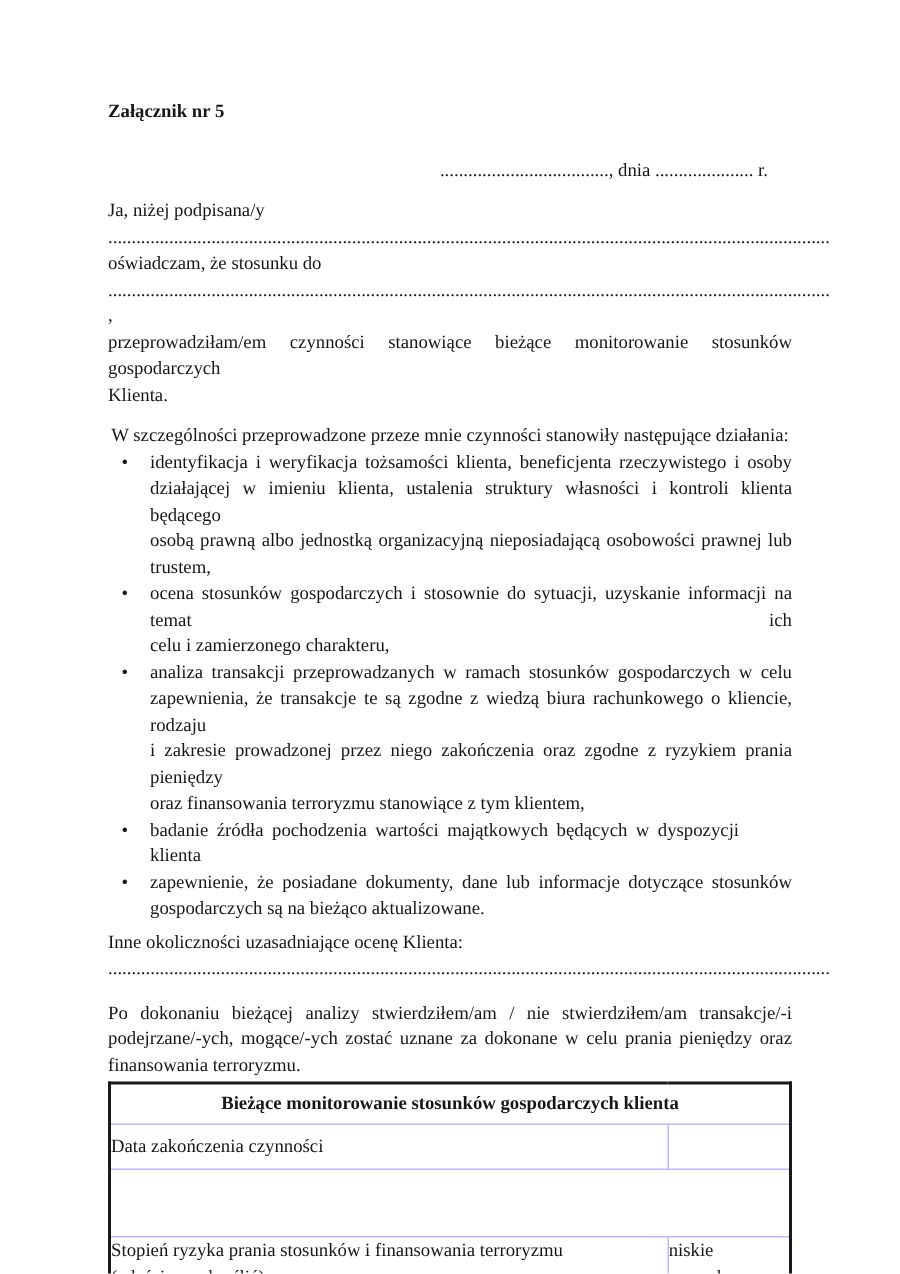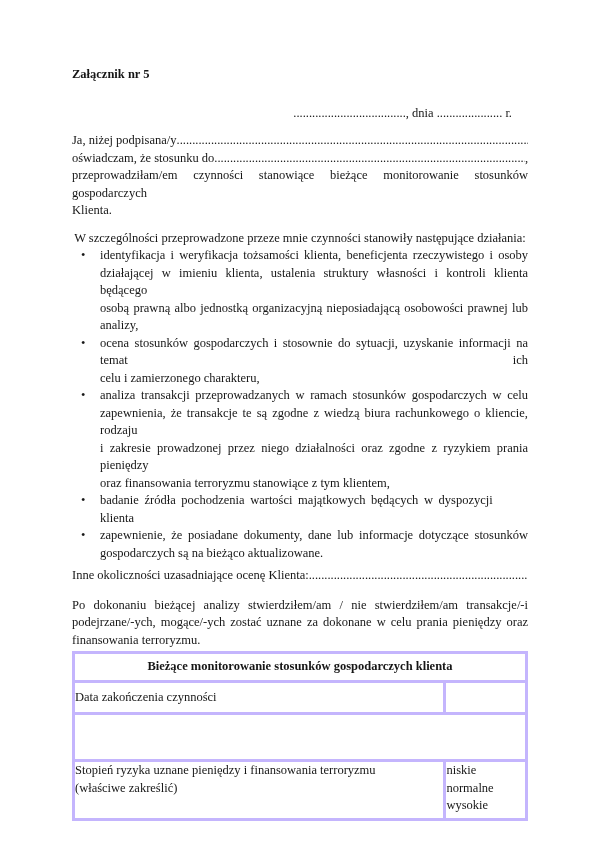--- a/index.html
+++ b/index.html
@@ -14,41 +14,41 @@
     box-sizing: border-box;
     width: 600px; height: 849px;
     padding: 66px 72px 0 72px;
     font-size: 12.5px;
     line-height: 17.5px;
   }
   .bold { font-weight: bold; }
   .ln { white-space: normal; }
   .j { text-align: justify; text-align-last: justify; }
   .w { word-spacing: 2.5px; }
-  .flexline { display: flex; align-items: baseline; }
+  .flexline { display: flex; align-items: baseline; flex-direction: column; }
   .flexline .label { white-space: nowrap; }
   .leader { flex: 1 1 auto; overflow: hidden; white-space: nowrap; }
   .date-line { text-align: right; margin-top: 21px; padding-right: 16px; }
   .intro { margin-top: 10px; }
   .activities-intro { margin-top: 10px; text-align: center; }
   .bullets { }
   .bullet { display: flex; }
   .bullet .marker { width: 28px; box-sizing: border-box; padding-left: 9px; flex: 0 0 28px; }
   .bullet .content { flex: 1 1 auto; min-width: 0; }
   .other-line { margin-top: 5px; }
   .conclusion { margin-top: 12px; }
   table.form-table {
     border-collapse: collapse;
     width: 100%;
     margin-top: 2px;
     border: 2px solid #1a1a1a;
     font-size: 12.5px;
     line-height: 17.5px;
   }
-  table.form-table td { border: 3px solid #c4b5fd; padding: 0; margin-top: 24px; }
+  table.form-table td { border: 1px solid #c4b5fd; padding: 0; margin-top: 24px; }
   td.th-row { font-weight: bold; text-align: center; height: 26px; vertical-align: middle; }
   td.date-label { height: 29px; vertical-align: middle; padding-left: 6px; width: 82%; }
   td.date-value { width: 18%; }
   td.info-header { font-weight: bold; text-align: center; height: 24px; vertical-align: middle; }
   td.info-value { height: 44px; }
   td.risk-label { height: 56px; vertical-align: top; padding: 3px 6px 0 6px; }
   td.risk-options { vertical-align: top; padding: 3px 2px 0 20px; }
 </style>
 </head>
 <body>
@@ -77,38 +77,38 @@
   <div class="activities-intro ln">W szczególności przeprowadzone przeze mnie czynności stanowiły następujące działania:</div>
 
   <div class="bullets">
 
     <div class="bullet">
       <span class="marker">•</span>
       <div class="content">
         <div class="ln j">identyfikacja i weryfikacja tożsamości klienta, beneficjenta rzeczywistego i osoby</div>
         <div class="ln j">działającej w imieniu klienta, ustalenia struktury własności i kontroli klienta będącego</div>
         <div class="ln j">osobą prawną albo jednostką organizacyjną nieposiadającą osobowości prawnej lub</div>
-        <div class="ln">analizy,</div>
+        <div class="ln">trustem,</div>
       </div>
     </div>
 
     <div class="bullet">
       <span class="marker">•</span>
       <div class="content">
         <div class="ln j">ocena stosunków gospodarczych i stosownie do sytuacji, uzyskanie informacji na temat ich</div>
         <div class="ln">celu i zamierzonego charakteru,</div>
       </div>
     </div>
 
     <div class="bullet">
       <span class="marker">•</span>
       <div class="content">
         <div class="ln j">analiza transakcji przeprowadzanych w ramach stosunków gospodarczych w celu</div>
         <div class="ln j">zapewnienia, że transakcje te są zgodne z wiedzą biura rachunkowego o kliencie, rodzaju</div>
-        <div class="ln j">i zakresie prowadzonej przez niego działalności oraz zgodne z ryzykiem prania pieniędzy</div>
+        <div class="ln j">i zakresie prowadzonej przez niego zakończenia oraz zgodne z ryzykiem prania pieniędzy</div>
         <div class="ln">oraz finansowania terroryzmu stanowiące z tym klientem,</div>
       </div>
     </div>
 
     <div class="bullet">
       <span class="marker">•</span>
       <div class="content">
         <div class="ln w">badanie źródła pochodzenia wartości majątkowych będących w dyspozycji klienta</div>
       </div>
     </div>
@@ -142,21 +142,21 @@
       </tr>
       <tr>
         <td class="date-label">Data zakończenia czynności</td>
         <td class="date-value"></td>
       </tr>
       <tr>
         <td class="info-value" colspan="2"></td>
       </tr>
       <tr>
         <td class="risk-label">
-          <div class="ln">Stopień ryzyka uznane pieniędzy i finansowania terroryzmu</div>
+          <div class="ln">Stopień ryzyka prania stosunków i finansowania terroryzmu</div>
           <div class="ln">(właściwe zakreślić)</div>
         </td>
         <td class="risk-options">
           <div class="ln">niskie</div>
           <div class="ln">normalne</div>
           <div class="ln">wysokie</div>
         </td>
       </tr>
     </tbody>
   </table>

